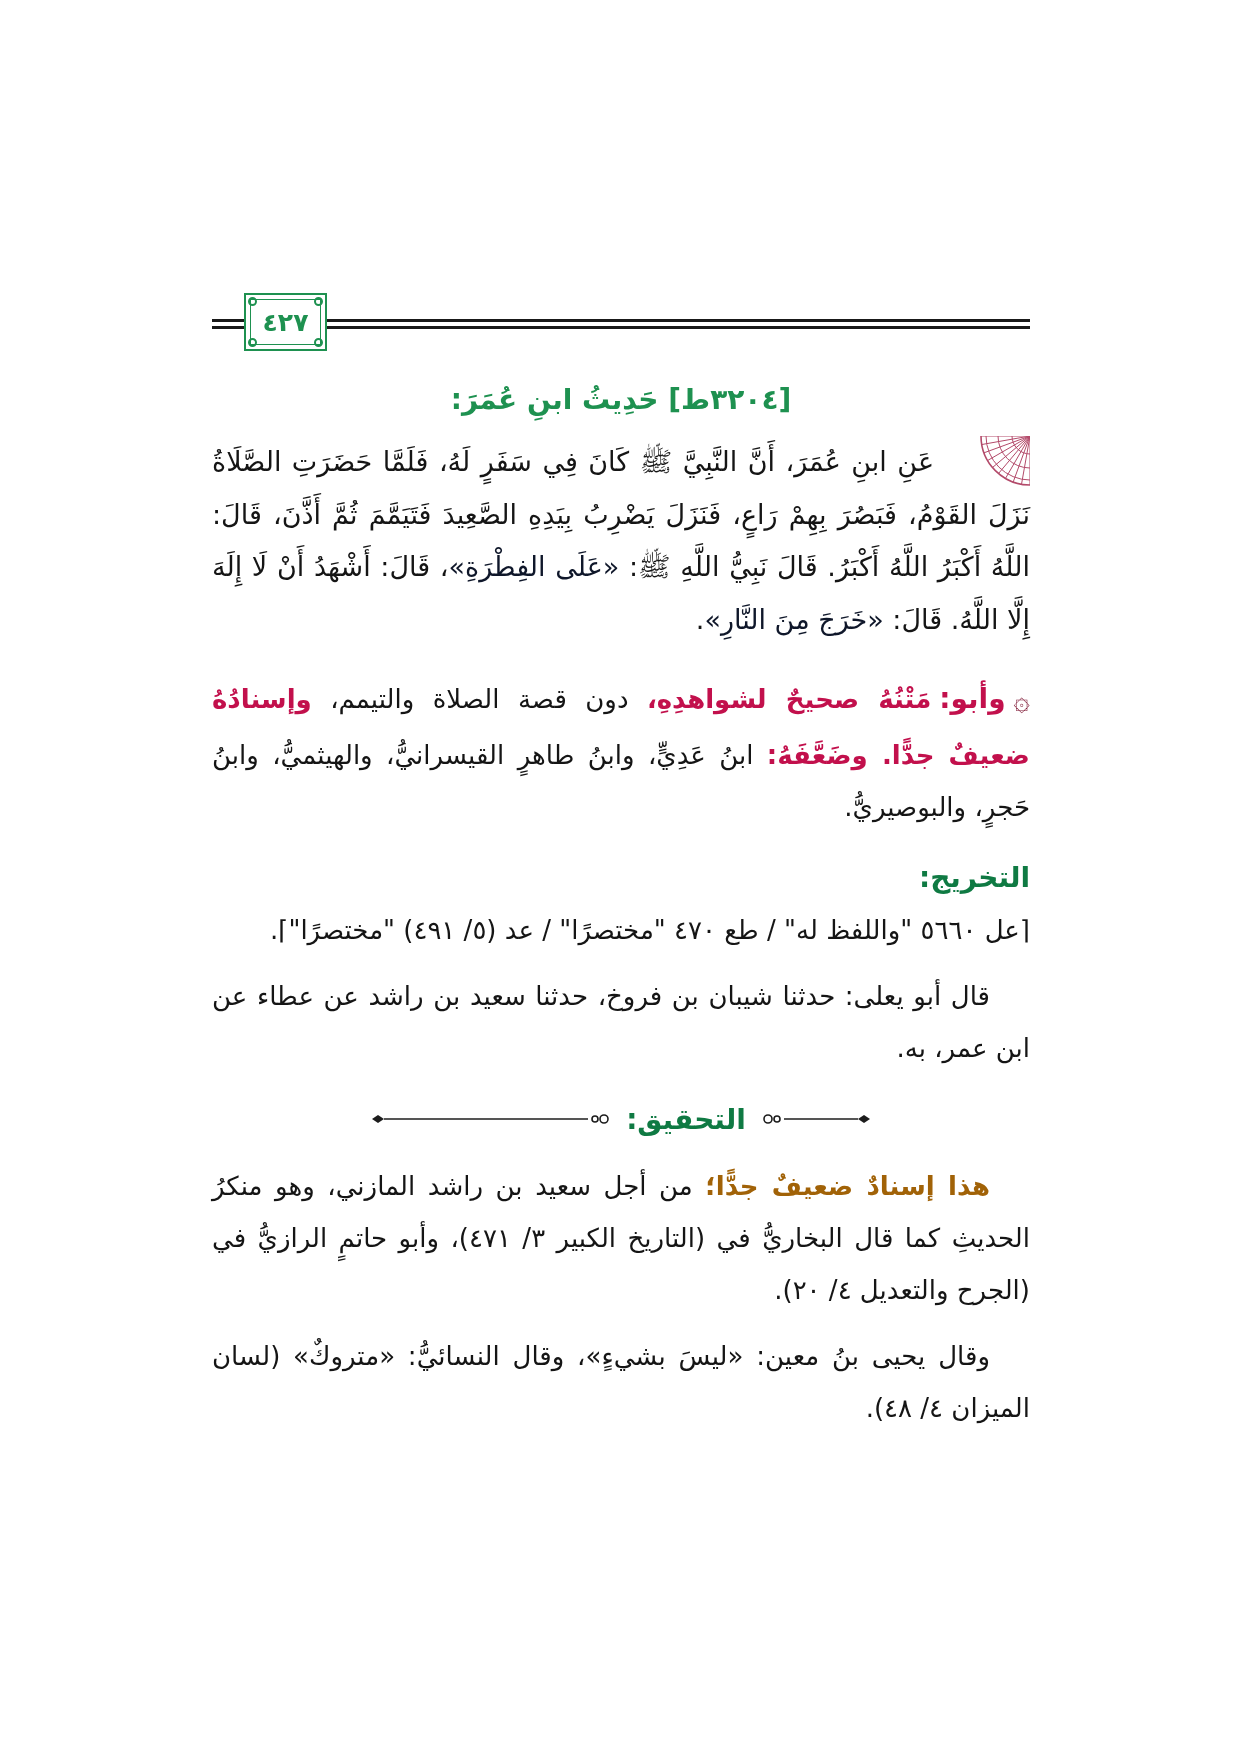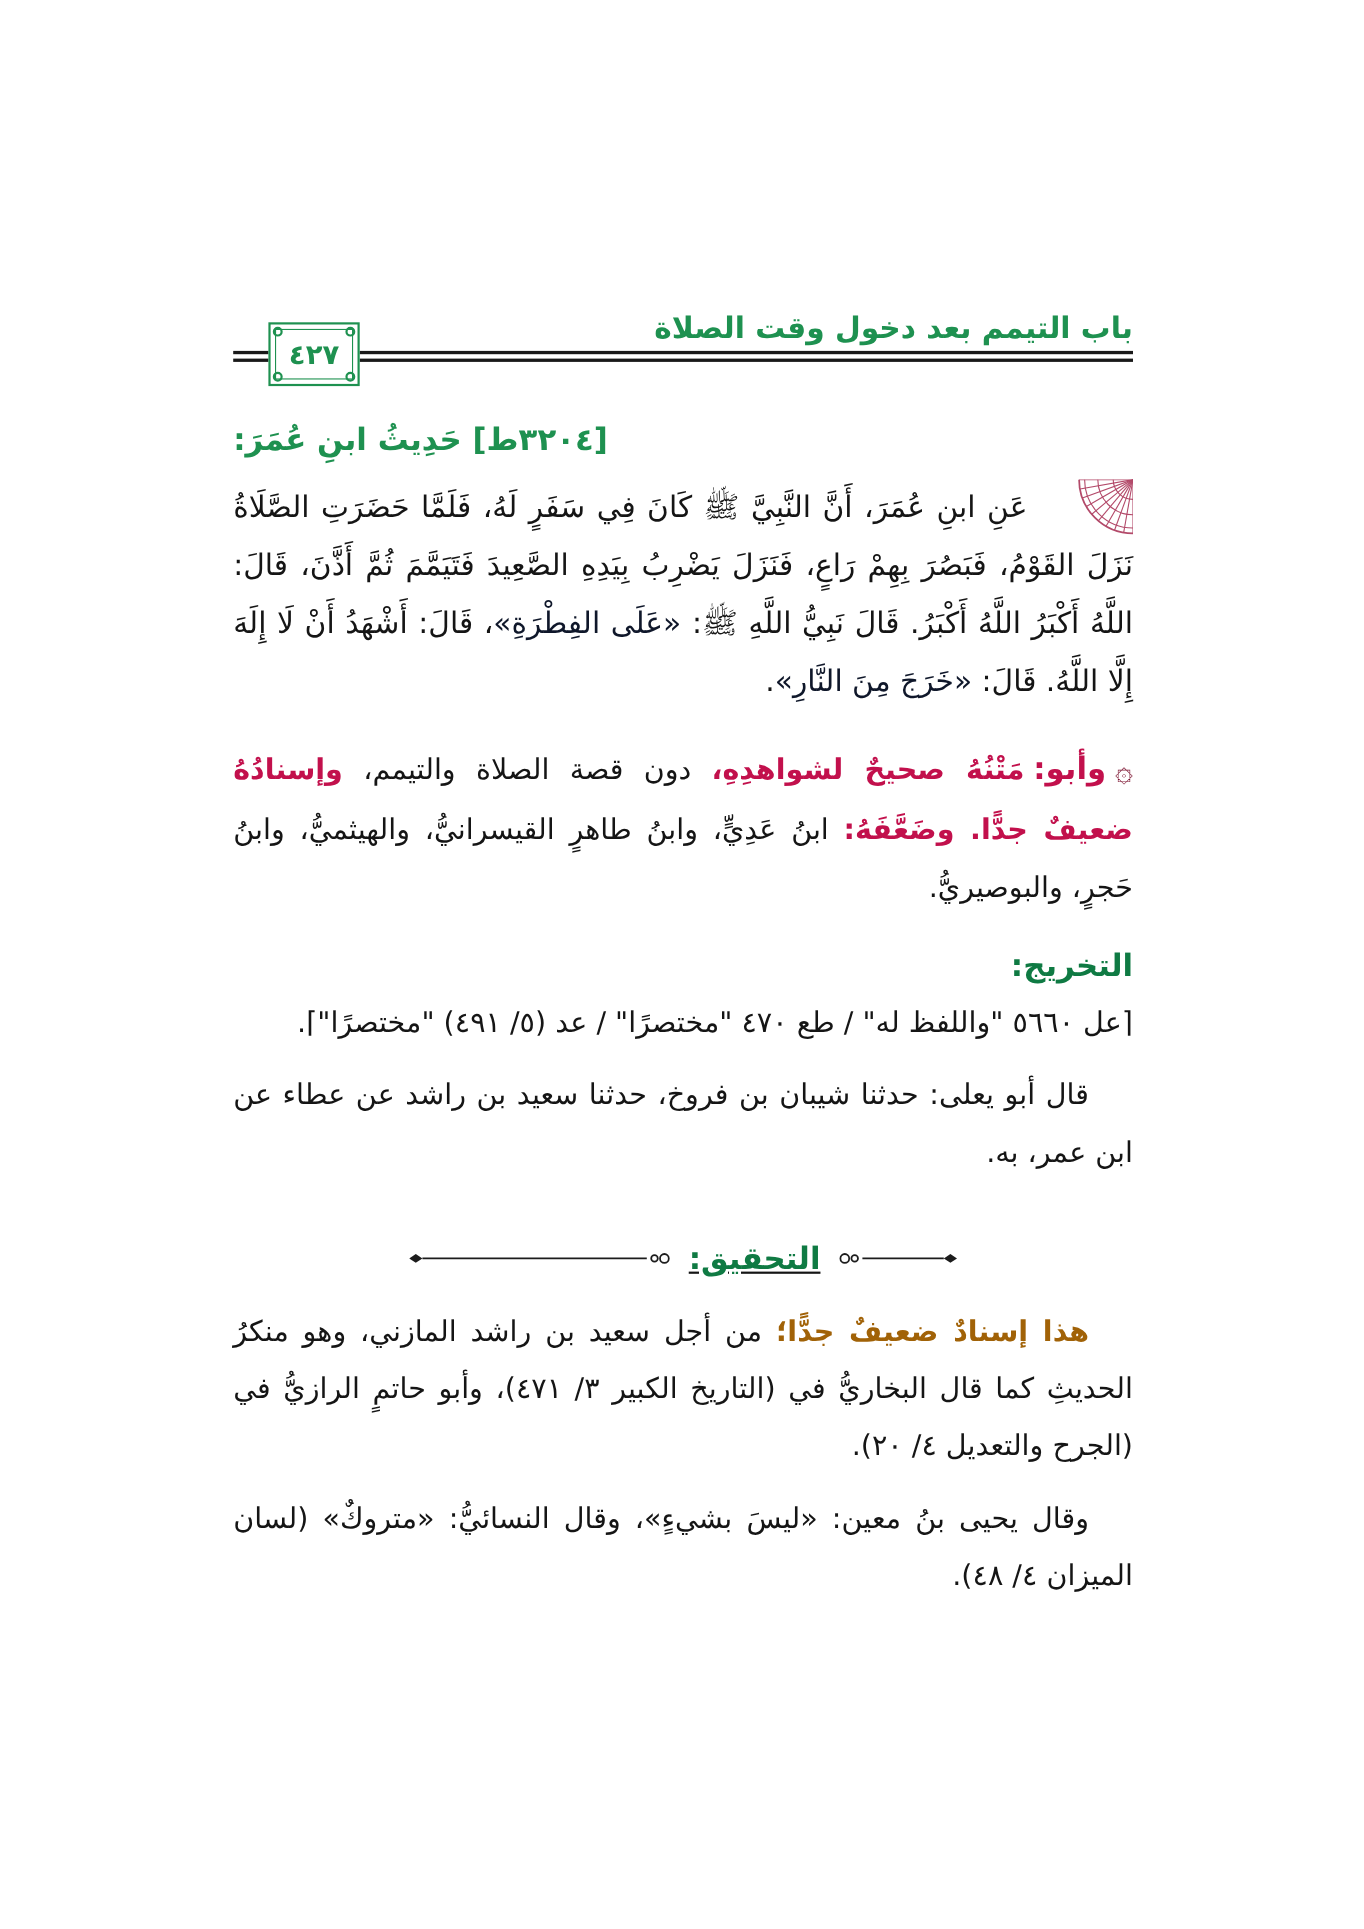--- a/index.html
+++ b/index.html
@@ -44,21 +44,21 @@
   .page-number-box .c2{top:2px;left:2px;}
   .page-number-box .c3{bottom:2px;right:2px;}
   .page-number-box .c4{bottom:2px;left:2px;}
   .page-number{
     position:absolute;inset:0;display:flex;align-items:center;justify-content:center;
     font-size:25px;font-weight:bold;color:var(--title-green);
   }
 
   
   .hadith-heading{
-    margin:14px 0 20px;text-align:left;
+    margin:14px 0 20px;text-align:center;
     font-size:28px;font-weight:bold;color:var(--title-green);
   }
   .hadith-para{
     font-size:27px;line-height:1.95;text-align:justify;color:var(--ink);
   }
   .hadith-para .q{font-weight:normal;color:#0f172a;}
   .fan{float:right;width:82px;height:50px;margin-left:14px;color:var(--fan-maroon);}
 
   
   .hukm-para{
@@ -72,39 +72,38 @@
   .section-heading{
     margin:28px 0 10px;text-align:right;
     font-size:28px;font-weight:bold;color:var(--heading-green);
   }
   .body-para{font-size:26px;line-height:2.0;text-align:justify;}
   .indent{text-indent:40px;}
   .takhrij{margin-top:6px;}
 
   
   .divider{
-    margin:54px 0 24px;display:flex;align-items:center;justify-content:center;gap:6px;text-decoration:underline;
+    margin:29px 0 24px;display:flex;align-items:center;justify-content:center;gap:6px;
   }
   .divider-label{
     font-size:28px;font-weight:bold;color:var(--heading-green);margin:0 8px;white-space:nowrap;
   }
   .divider svg{display:block;color:#1c1c1c;}
 
   .tahqiq-para{margin-top:6px;}
   .body-para b{font-weight:bold;color:#a16207;}
   p + .body-para{margin-top:14px;}
 </style>
 </head>
 <body>
 
 <div class="page">
   <div class="content">
 
     <header class="page-header">
-      <h1 class="chapter-title">باب التيمم بعد دخول وقت الصلاة</h1>
       <div class="double-rule"></div>
       <div class="page-number-box">
         <i class="c1"></i>
         <i class="c2"></i>
         <i class="c3"></i>
         <i class="c4"></i>
         <span class="page-number">٤٢٧</span>
       </div>
     </header>
 

